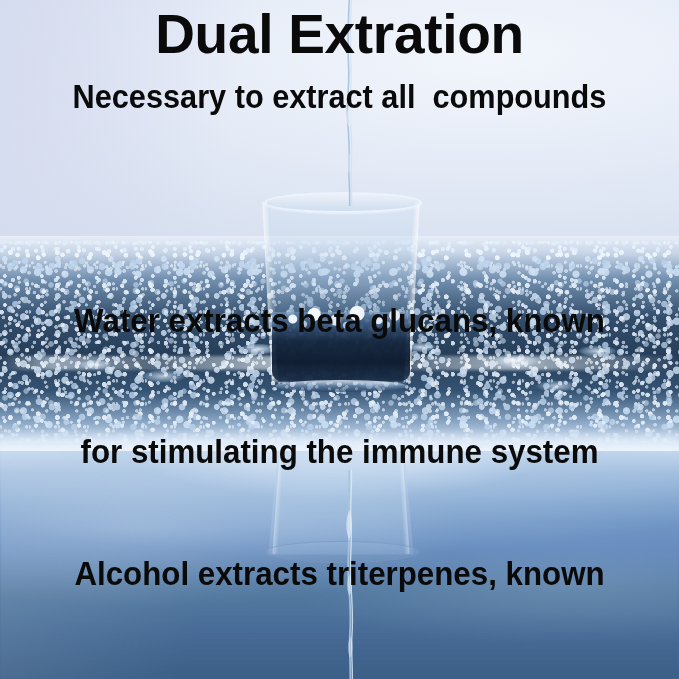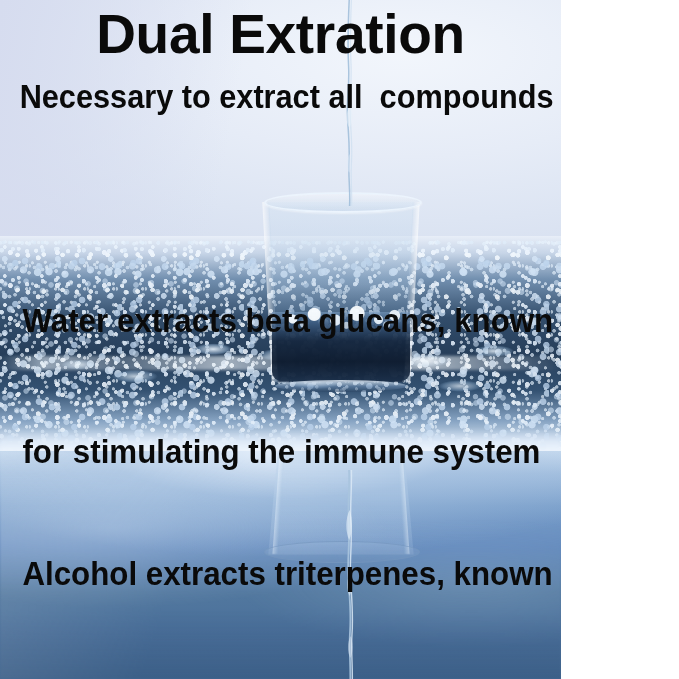--- a/index.html
+++ b/index.html
@@ -2,21 +2,21 @@
 <html><head>
 <meta charset="utf-8">
 <style>
   html, body {
     margin: 0;
     padding: 0;
     background: #ffffff;
   }
   #poster {
     position: relative;
-    width: 561px;
+    width: 679px;
     height: 679px;
     overflow: hidden;
     font-family: "Liberation Sans", "DejaVu Sans", sans-serif;
     background: #dfe6f2;
   }
 
   
   .photo {
     position: absolute;
     inset: 0;

